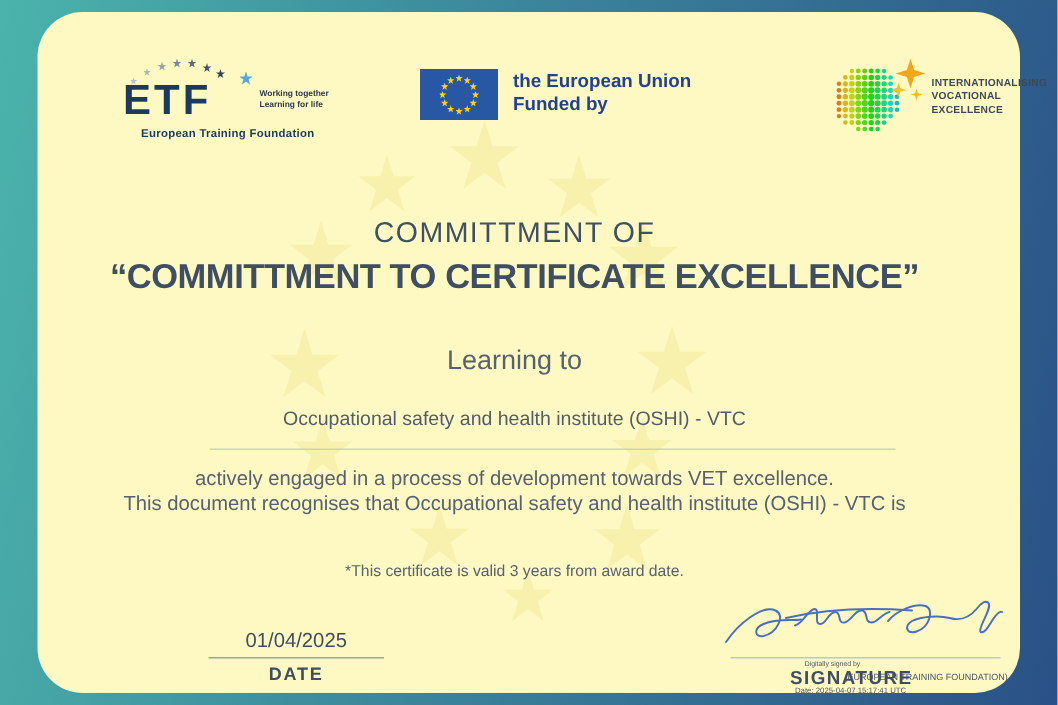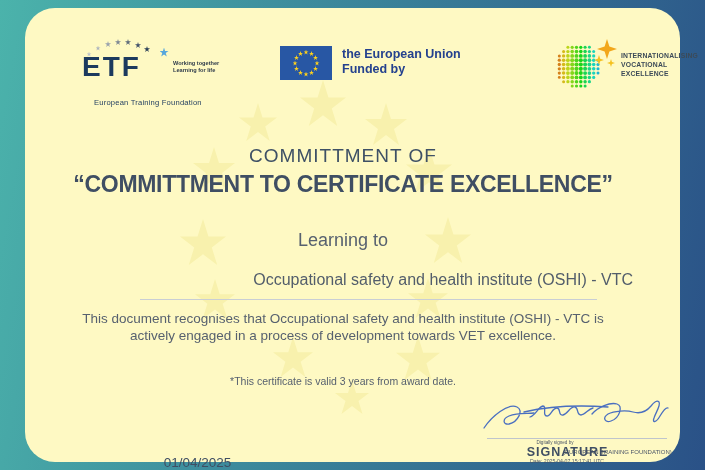--- a/index.html
+++ b/index.html
@@ -16,38 +16,38 @@
   .star5{
     position:absolute;display:block;
     clip-path:polygon(50% 0%,61.8% 38.2%,100% 38.2%,69.1% 61.8%,80.9% 100%,50% 76.4%,19.1% 100%,30.9% 61.8%,0% 38.2%,38.2% 38.2%);
   }
   #stars-bg{position:absolute;inset:0;z-index:0;}
   
   .etf{position:absolute;left:57px;top:31px;width:190px;height:58px;z-index:2;}
   .etf-acronym{position:absolute;left:0;top:12px;font-size:28px;font-weight:800;letter-spacing:2px;color:#1C3A5E;}
   .etf-stars{position:absolute;left:2px;top:0;width:100px;height:20px;}
   .etf-tagline{position:absolute;left:91px;top:21px;font-size:5.6px;font-weight:700;color:#2E3B4A;line-height:7px;}
-  .etf-org{position:absolute;left:0;top:59px;font-size:7.6px;font-weight:400;color:#1C3A5E;letter-spacing:0.2px;white-space:nowrap;padding-left:12px;}
+  .etf-org{position:absolute;left:0;top:45px;font-size:7.6px;font-weight:700;color:#1C3A5E;letter-spacing:0.2px;white-space:nowrap;padding-left:12px;}
   .eu-block{position:absolute;left:255px;top:38px;width:210px;height:40px;z-index:2;}
   .eu-flag{position:absolute;left:0;top:0;width:52px;height:34px;background:#2857A4;}
   .eu-text{position:absolute;left:62px;top:1px;font-size:12.5px;font-weight:700;color:#24418E;line-height:15px;white-space:nowrap;}
   .ive{position:absolute;left:527px;top:28px;width:150px;height:62px;z-index:2;}
   .ive-text{position:absolute;left:69px;top:15px;font-size:6.8px;font-weight:800;color:#3C4A58;line-height:9px;letter-spacing:0.2px;}
   
   .content{position:absolute;left:28px;top:0;width:580px;text-align:center;z-index:1;}
   .heading{position:absolute;left:0;top:137px;width:100%;font-size:19px;font-weight:500;letter-spacing:1px;color:#3E5065;}
   .title{position:absolute;left:0;top:163px;width:100%;font-size:23px;font-weight:700;letter-spacing:-0.3px;color:#3F4E63;white-space:nowrap;}
   .awarded{position:absolute;left:0;top:222px;width:100%;font-size:18px;color:#57616F;}
-  .recipient{position:absolute;left:0;top:263px;width:100%;font-size:16px;color:#525D6B;text-align:right;}
+  .recipient{position:absolute;left:0;top:263px;width:100%;font-size:13px;color:#525D6B;}
   .rule-recipient{position:absolute;left:115px;top:291px;width:457px;height:1px;background:#C9CED4;z-index:1;}
   .statement{position:absolute;left:0;top:302px;width:100%;font-size:13.5px;line-height:17px;color:#57616F;}
   .note{position:absolute;left:0;top:367px;width:100%;font-size:10.5px;color:#57616F;text-align:center;}
   
   .date-block{position:absolute;left:110px;top:411px;width:125px;text-align:center;z-index:1;}
-  .date-value{font-size:13.5px;color:#3F4E63;margin-top:36px;}
+  .date-value{font-size:13.5px;color:#3F4E63;}
   .date-rule{margin:4px auto 0 auto;width:117px;height:1px;background:#9AA3AD;}
   .date-label{margin-top:3px;font-size:12px;font-weight:600;letter-spacing:1.2px;color:#3F4E63;}
   .sig-block{position:absolute;left:450px;top:384px;width:205px;height:80px;z-index:1;}
   .sig-svg{position:absolute;left:5px;top:2px;}
   .sig-rule{position:absolute;left:12px;top:46px;width:180px;height:1px;background:#BFC5CC;}
   .sig-tiny1{position:absolute;left:20px;top:48px;width:120px;text-align:center;font-size:4.6px;color:#4A5568;}
   .sig-big{position:absolute;left:30px;top:53px;width:125px;text-align:center;font-size:12.5px;font-weight:600;letter-spacing:1px;color:#3F4E63;z-index:2;}
   .sig-tiny2{position:absolute;left:88px;top:57px;font-size:6px;color:#4A5568;white-space:nowrap;z-index:1;}
   .sig-tiny3{position:absolute;left:55px;top:66px;font-size:5.2px;color:#4A5568;white-space:nowrap;}
 </style>
@@ -206,22 +206,22 @@
       <div>EXCELLENCE</div>
     </div>
   </div>
 
   <div class="content">
     <div class="heading">COMMITTMENT OF</div>
     <div class="title">“COMMITTMENT TO CERTIFICATE EXCELLENCE”</div>
     <div class="awarded">Learning to</div>
     <div class="recipient">Occupational safety and health institute (OSHI) - VTC</div>
     <div class="statement">
+      <div>actively engaged in a process of development towards VET excellence.</div>
       <div>This document recognises that Occupational safety and health institute (OSHI) - VTC is</div>
-      <div>actively engaged in a process of development towards VET excellence.</div>
     </div>
     <div class="note">*This certificate is valid 3 years from award date.</div>
   </div>
   <div class="rule-recipient"></div>
 
   <div class="date-block">
     <div class="date-value">01/04/2025</div>
     <div class="date-rule"></div>
     <div class="date-label">DATE</div>
   </div>

